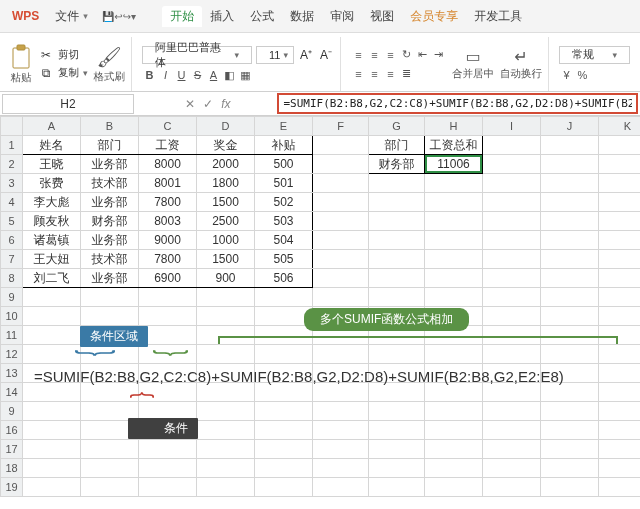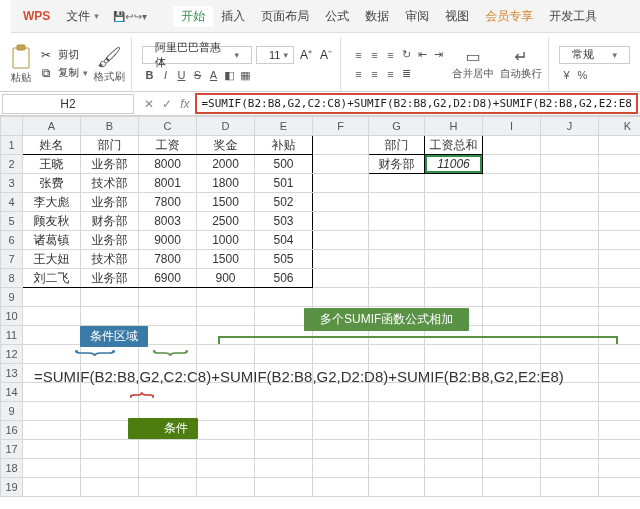--- a/index.html
+++ b/index.html
@@ -15,21 +15,20 @@
 
   
   .menubar {
     display: flex;
     align-items: center;
     height: 22px;
     background: #f4f4f4;
     padding: 16px 4px;
     border-bottom: 1px solid #ddd;
     font-size: 12px;
-    margin-left: 11px;
   }
   .menubar .menu-btn {
     display: flex; align-items: center; gap: 4px;
     padding: 2px 8px;
     color: #444;
     cursor: default;
   }
   .menubar .menu-btn.wps { color: #d64d33; font-weight: bold; }
   .menubar .menu-btn.active { background: #fff; color: #2f8f46; border-radius: 3px 3px 0 0; }
   .menubar .menu-btn.member { color: #d6862e; }
@@ -79,20 +78,21 @@
   .iconset { display: flex; gap: 1px; }
   .iconset span { width: 15px; height: 15px; display:inline-flex; align-items:center; justify-content:center; font-size:11px; color:#555; border:1px solid transparent; }
 
   
   .formula-row {
     display: flex;
     align-items: center;
     height: 24px;
     border-bottom: 1px solid #d0d0d0;
     padding: 1px 2px;
+    gap: 41px;
   }
   .name-box {
     width: 132px;
     height: 20px;
     border: 1px solid #ccc;
     display: flex; align-items: center; justify-content: center;
     font-size: 12px;
     margin-right: 4px;
   }
   .fx-controls { display:flex; align-items:center; gap:8px; padding:0 6px; color:#888; font-size:12px; }
@@ -141,41 +141,40 @@
   .bd-b { border-bottom: 1.5px solid #000 !important; }
   .bd-l { border-left: 1.5px solid #000 !important; }
   .bd-r { border-right: 1.5px solid #000 !important; }
   .hdr-cell { font-weight: 600; }
 
   
   .g-cell { border:1.5px solid #000 !important; }
   .active-cell {
     box-shadow: inset 0 0 0 2px #2f8f46;
     position: relative;
-    font-style: italic;
   }
 
   
   .overlay {
     position: absolute;
     left: 0; top: 0;
     width: 640px; height: 400px;
     pointer-events: none;
   }
   .tag {
     position: absolute;
     padding: 2px 10px;
     font-size: 12px;
     color: #fff;
     border-radius: 1px;
     text-align: center;
   }
   .tag.blue { background:#3a7aa6; }
   .tag.green{ background:#5a9245; }
-  .tag.red  { background:#4d7c0f;padding-left:36px; }
+  .tag.red  { background:#404040;padding-left:36px; }
 
   .brace {
     position: absolute;
     font-size: 18px;
     line-height: 10px;
     transform-origin: center;
   }
   .brace.blue { color:#3a7aa6; }
   .brace.green{ color:#5a9245; }
   .brace.red  { color:#c23a2e; }
@@ -220,23 +219,20 @@
   <span class="sm">💾</span>
   <span class="sm">↩</span>
   <span class="sm">↪</span>
   <span class="sm">▾</span>
   <div style="width:26px"></div>
   <div class="menu-btn active">
       <span>开始</span>
     </div>
   <div class="menu-btn">
       <span>插入</span>
-    </div>
-  <div class="menu-btn">
-      <span>页面布局</span>
     </div>
   <div class="menu-btn">
       <span>公式</span>
     </div>
   <div class="menu-btn">
       <span>数据</span>
     </div>
   <div class="menu-btn">
       <span>审阅</span>
     </div>
@@ -664,21 +660,21 @@
           <td></td>
           <td></td>
           <td></td>
           <td></td>
         </tr>
 </tbody>
     </table>
 
 <div class="overlay">
   <div class="tag blue" style="left:80px; top:210px;">条件区域</div>
-  <div class="tag green" style="left:304px; top:192px; padding:3px 16px;">多个SUMIF函数公式相加</div>
+  <div class="tag green" style="left:304px; top:192px; padding:3px 16px;border-radius:9px;">多个SUMIF函数公式相加</div>
 
   <span class="brace blue" style="left:95px; top:232px; transform:scaleX(2.4) rotate(90deg);">}</span>
   <span class="brace green" style="left:170px; top:232px; transform:scaleX(2) rotate(90deg);">}</span>
   <span class="brace red" style="left:138px; top:274px; transform:scaleX(1.4) rotate(-90deg);">}</span>
   <div class="hbrace-green" style="left:218px; top:220px; width:400px;"></div>
 
   <div class="formula-big" style="left:34px; top:252px;">=SUMIF(B2:B8,G2,C2:C8)+SUMIF(B2:B8,G2,D2:D8)+SUMIF(B2:B8,G2,E2:E8)</div>
 
   <div class="tag red" style="left:128px; top:302px;">条件</div>
 </div>

